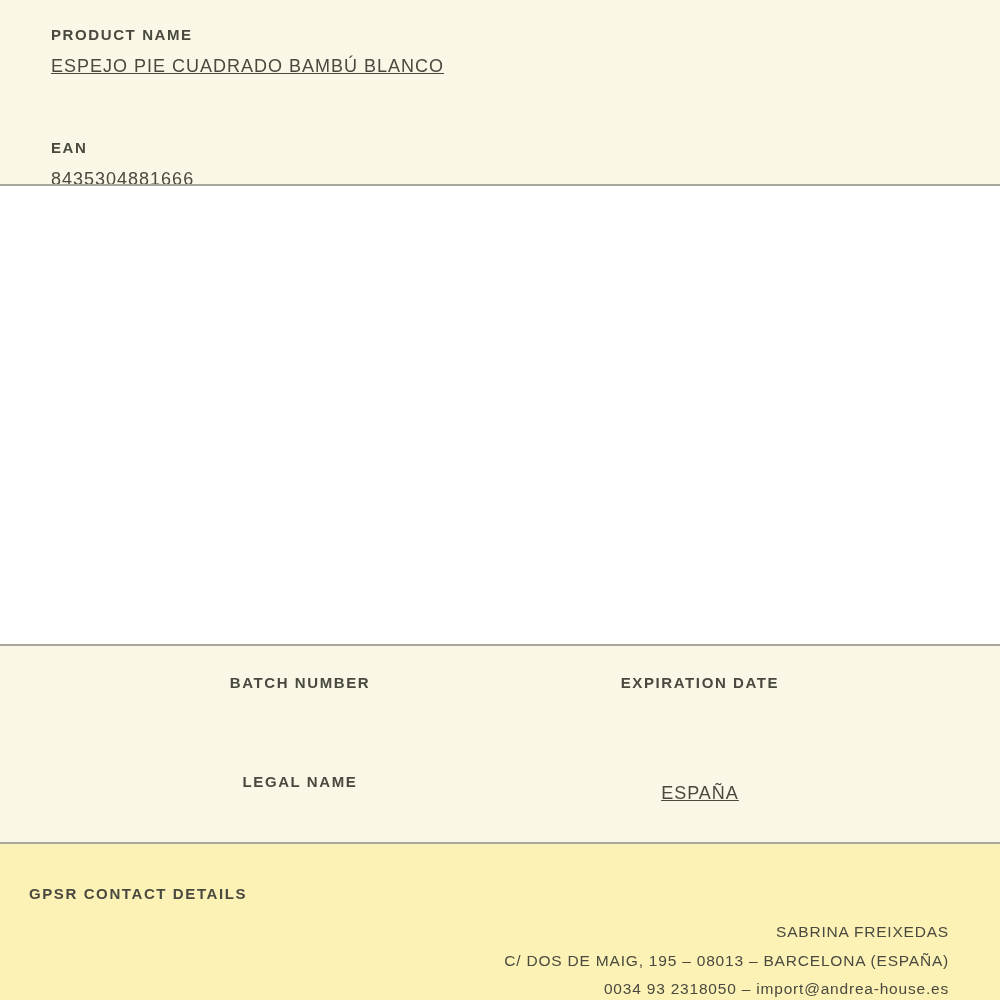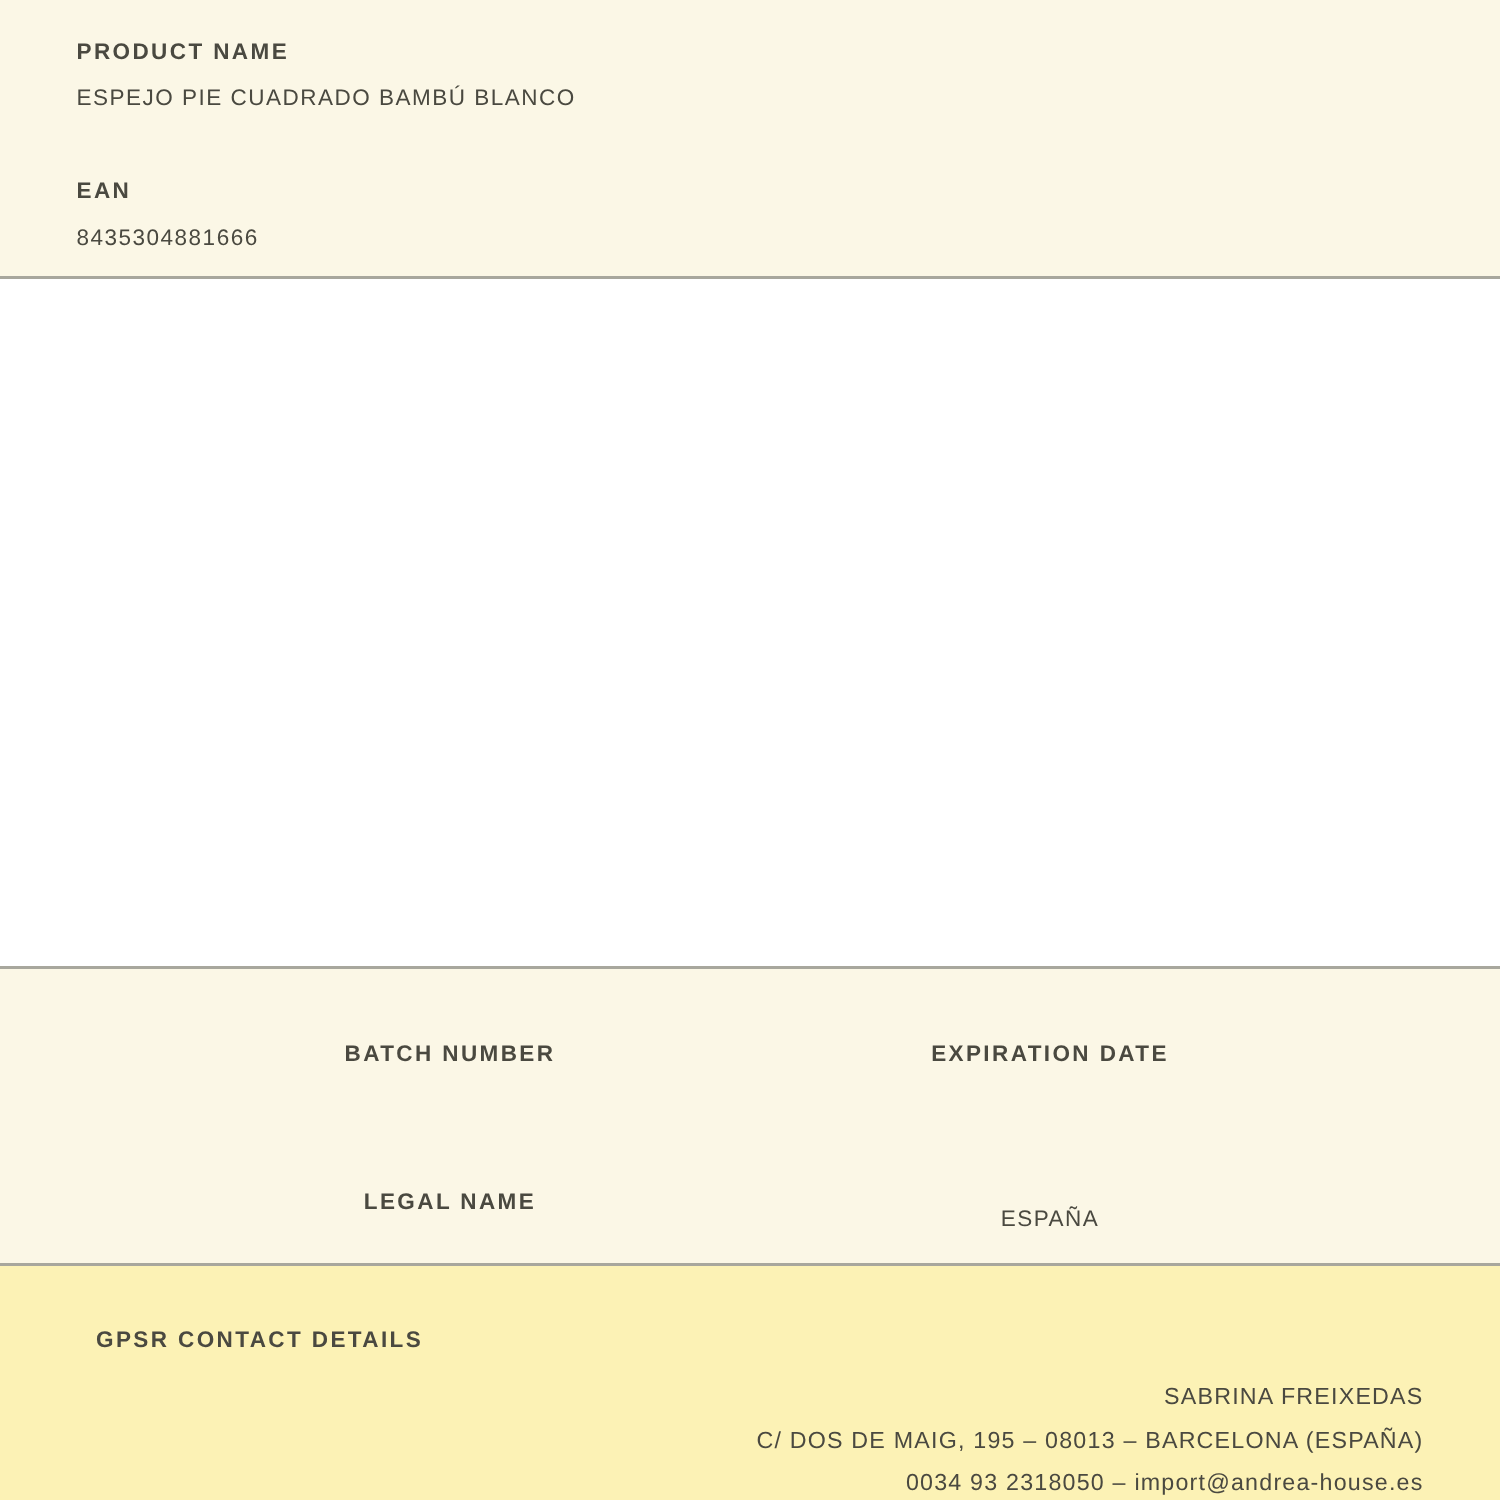--- a/index.html
+++ b/index.html
@@ -31,56 +31,56 @@
     padding: 26px 51px 0 51px;
   }
   .field-label {
     font-size: 15px;
     font-weight: bold;
     letter-spacing: 1.6px;
     line-height: 18px;
     margin: 0 0 13px 0;
   }
   .field-value {
-    font-size: 15px;
+    font-size: 18px;
     font-weight: normal;
     letter-spacing: 1px;
     line-height: 18px;
+    text-decoration: underline;
   }
-  .field + .field { margin-top: 44px; }
+  .field + .field { margin-top: 64px; }
   
   .section-blank {
     height: 458px;
     flex: 0 0 auto;
     background: #ffffff;
   }
   
   .section-details {
     height: 196px;
     flex: 0 0 auto;
     background: #fbf7e6;
     padding: 28px 100px 0 100px;
   }
   .details-row {
     display: flex;
-    margin-top: 20px;
   }
   .details-row + .details-row { margin-top: 70px; }
   .details-col {
     flex: 1 1 0;
     text-align: center;
   }
   .details-col .field-label { margin: 0; }
   .details-col .field-value { margin-top: 11px; }
   
   .section-contact {
     height: 156px;
     flex: 1 0 auto;
     background: #fcf2b5;
-    padding: 36px 51px 0 64px;
+    padding: 36px 51px 0 29px;
     display: flex;
     justify-content: space-between;
     align-items: flex-start;
   }
   .contact-label {
     font-size: 15px;
     font-weight: bold;
     letter-spacing: 1.6px;
     line-height: 28px;
   }

